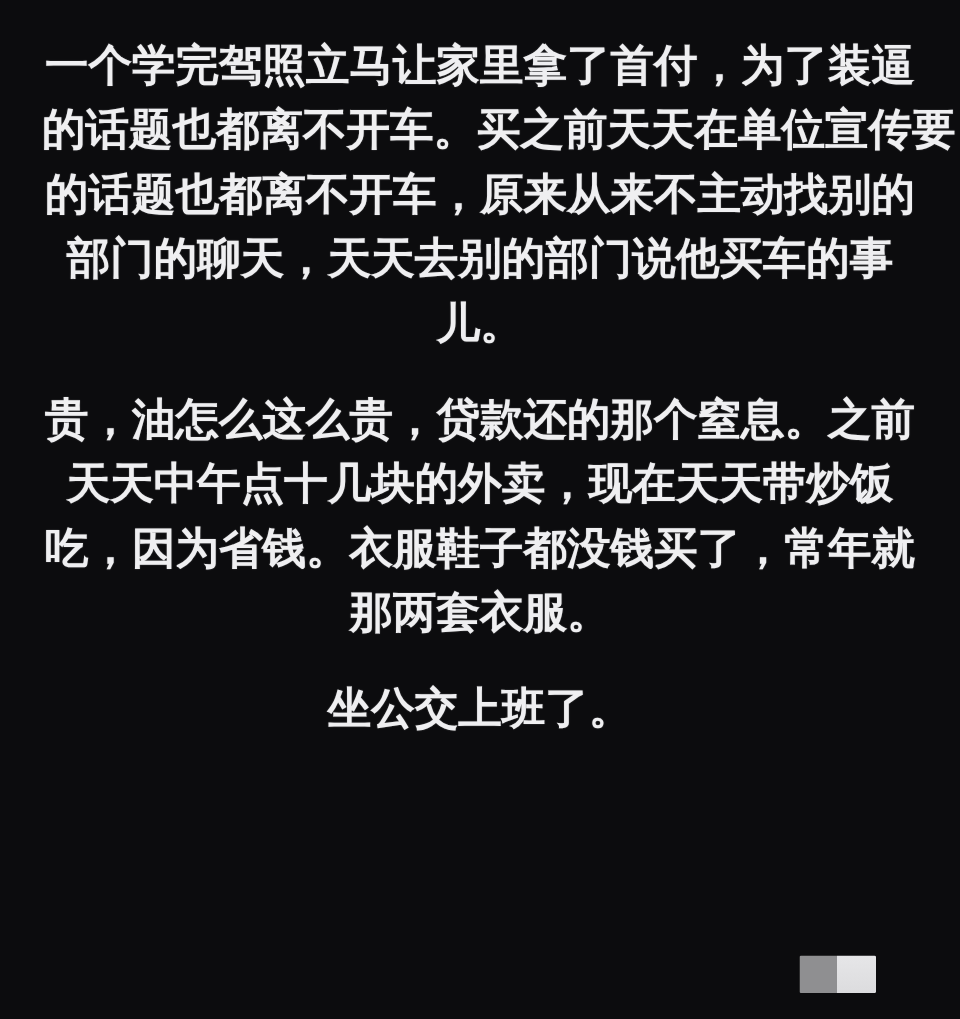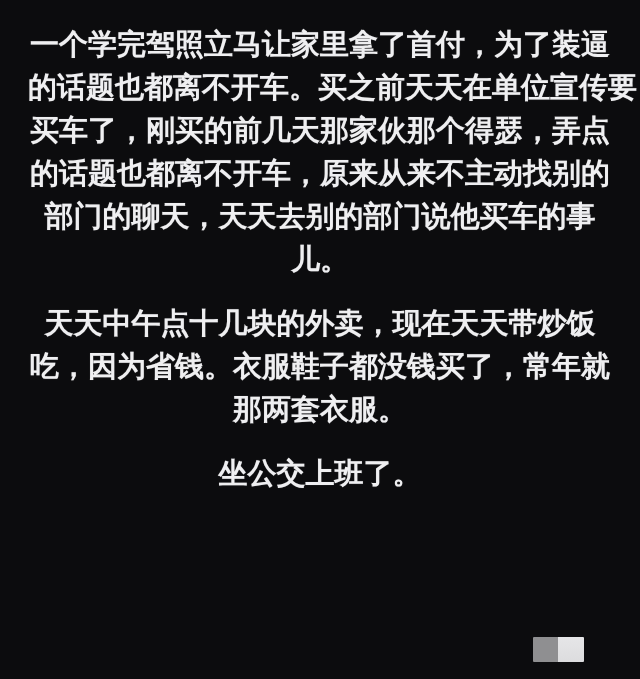--- a/index.html
+++ b/index.html
@@ -62,26 +62,26 @@
   }
 </style>
 </head>
 <body>
 
 <main class="post">
   <div id="paragraphs">
       <p class="paragraph">
         <span class="text-line">一个学完驾照立马让家里拿了首付，为了装逼</span>
         <span class="text-line">的话题也都离不开车。买之前天天在单位宣传要</span>
-        <span class="text-line">买车了，刚买的前几天那家伙那个得瑟，弄点</span>
         <span class="text-line">的话题也都离不开车，原来从来不主动找别的</span>
         <span class="text-line">部门的聊天，天天去别的部门说他买车的事</span>
         <span class="text-line">儿。</span>
       </p>
       <p class="paragraph">
+        <span class="text-line">贵，油怎么这么贵，贷款还的那个窒息。之前</span>
         <span class="text-line">天天中午点十几块的外卖，现在天天带炒饭</span>
         <span class="text-line">吃，因为省钱。衣服鞋子都没钱买了，常年就</span>
         <span class="text-line">那两套衣服。</span>
       </p>
       <p class="paragraph">
         <span class="text-line">坐公交上班了。</span>
       </p>
     </div>
 </main>
 

